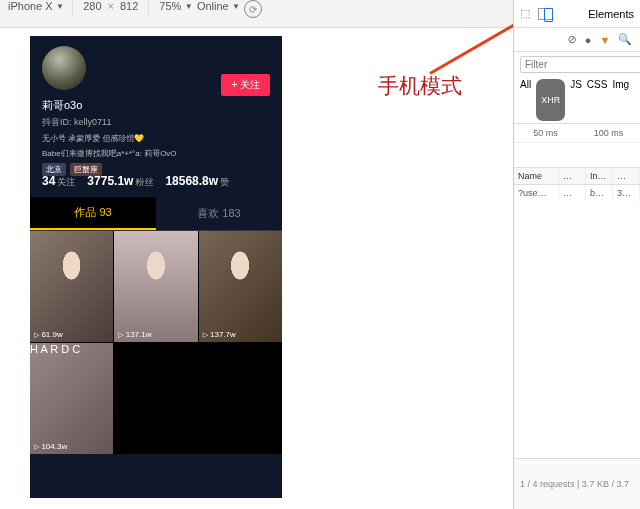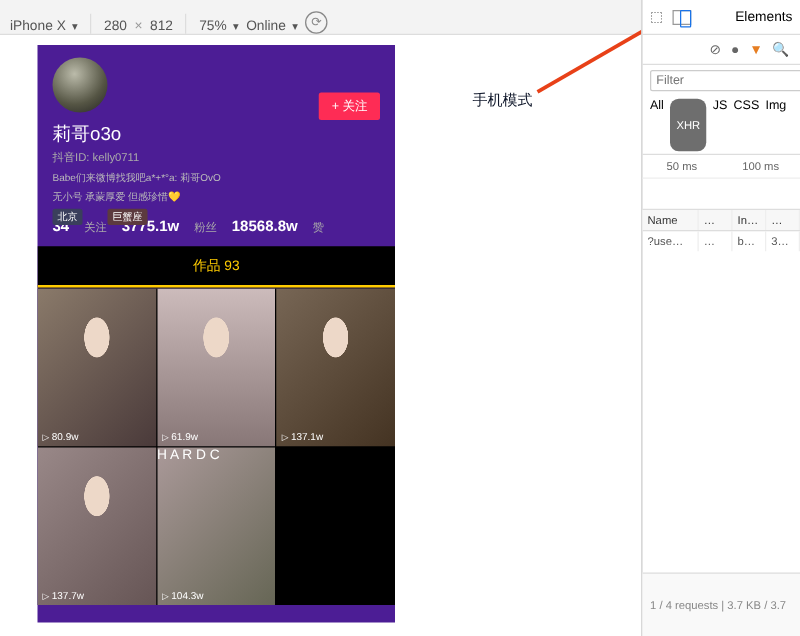--- a/index.html
+++ b/index.html
@@ -1,17 +1,17 @@
 <!DOCTYPE html>
 <html><head>
 <meta charset="utf-8">
 <style>
 *{margin:0;padding:0;box-sizing:border-box;font-family:-apple-system,BlinkMacSystemFont,"Segoe UI",Arial,sans-serif}
 body{background:#fff;width:640px;height:509px;overflow:hidden;position:relative}
-.devbar{height:28px;background:#f3f3f3;border-bottom:1px solid #ddd;display:flex;align-items:flex-end;padding:0 8px;font-size:11px;color:#555;gap:6px}
+.devbar{height:28px;background:#f3f3f3;border-bottom:1px solid #ddd;display:flex;align-items:flex-start;padding:0 8px;font-size:11px;color:#555;gap:6px}
 .devbar .sel{display:flex;align-items:center;gap:3px}
 .devbar .dim{color:#999}
 .devbar .sep{width:1px;height:16px;background:#ddd;margin:0 4px}
 .devbar .spacer{flex:1}
 .circle-icon{width:18px;height:18px;border:1.5px solid #888;border-radius:50%;display:flex;align-items:center;justify-content:center;font-size:10px;color:#888}
 .right-panel{position:absolute;top:0;right:0;width:127px;height:509px;border-left:1px solid #ccc;background:#fff;font-size:11px}
 .rp-top{height:28px;border-bottom:1px solid #ddd;display:flex;align-items:center;padding:4px 6px;gap:8px}
 .device-toggle{width:15px;height:12px;border:1px solid #999;position:relative}
 .device-toggle::after{content:"";position:absolute;right:-1px;top:-1px;width:7px;height:12px;border:1px solid #1a73e8;border-radius:1px}
 .rp-icons{height:24px;display:flex;align-items:center;justify-content:flex-end;gap:8px;padding:0 8px;border-bottom:1px solid #ddd;color:#666}
@@ -21,37 +21,37 @@
 .waterfall-head{display:flex;font-size:9px;color:#666;padding:4px 0;border-top:1px solid #ddd;border-bottom:1px solid #eee}
 .waterfall-head span{flex:1;text-align:center}
 .net-table{margin-top:24px;border-top:1px solid #ddd}
 .net-head{display:flex;font-size:9px;color:#333;border-bottom:1px solid #ddd;background:#f7f7f7}
 .net-head div,.net-row div{padding:3px 4px;border-right:1px solid #eee;overflow:hidden;white-space:nowrap}
 .net-row{display:flex;font-size:9px;color:#555}
 .col-name{flex:2}.col-s{flex:1}
 .status-line{position:absolute;bottom:0;left:0;right:0;padding:20px 6px;font-size:9px;color:#888;border-top:1px solid #ddd;background:#f9f9f9}
 .watermark{position:absolute;bottom:14px;right:6px;font-weight:900;font-size:20px;font-style:italic;color:#0099e5}
 .watermark .cc{color:#ff9900}
-.annotation{position:absolute;top:72px;left:378px;color:#0f172a;font-size:12px;font-weight:500}
+.annotation{position:absolute;top:72px;left:378px;color:#b91c1c;font-size:21px;font-weight:500}
 .arrow{position:absolute;top:20px;left:430px;width:110px;height:60px}
 .arrow-line{position:absolute;width:110px;height:3px;background:#e84118;transform:rotate(-30deg);transform-origin:left center;top:52px;left:0}
 .arrow-head{position:absolute;right:-2px;top:-2px;width:0;height:0;border-left:10px solid #e84118;border-top:6px solid transparent;border-bottom:6px solid transparent;transform:rotate(-30deg)}
-.phone{position:absolute;top:36px;left:30px;width:286px;height:462px;background:#4c1d95;overflow:hidden;font-size:11px;color:#fff}
+.phone{position:absolute;top:36px;left:30px;width:252px;height:462px;background:#0f172a;overflow:hidden;font-size:11px;color:#fff}
 .profile{padding:10px 12px 0;position:relative;height:130px}
 .avatar{width:44px;height:44px;border-radius:50%;background:radial-gradient(circle at 40% 30%,#bba 0%,#554 60%,#222 100%);margin-bottom:8px}
 .follow-btn{position:absolute;right:12px;top:38px;background:#fe2c55;color:#fff;border:none;padding:4px 10px;font-size:10px;border-radius:2px}
-.uname{font-size:15px;font-weight:500;margin-bottom:3px}
+.uname{font-size:11px;font-weight:500;margin-bottom:3px}
 .uid{font-size:9px;color:#aaa;margin-bottom:4px}
 .bio{font-size:8px;color:#bbb;line-height:1.4;margin-bottom:4px}
-.tags{display:flex;gap:20px;margin-bottom:16px}
+.tags{display:flex;gap:4px;margin-bottom:16px}
 .tag{font-size:8px;padding:1px 4px;border-radius:2px}
 .tag.loc{background:#3a3f5c}.tag.star{background:#5c3a3f}
 .stats{display:flex;gap:12px;font-size:10px;padding:8px 12px}
 .stats b{font-size:12px;font-weight:700}
-.stats .lbl{font-size:9px;color:#aaa;margin-left:12px}
+.stats .lbl{font-size:9px;color:#aaa;margin-left:2px}
 .tabs{display:flex;height:34px;border-bottom:1px solid #333}
 .tab{flex:1;display:flex;align-items:center;justify-content:center;font-size:11px;color:#888}
 .tab.active{color:#fff;background:#000;border-bottom:2px solid #ffcc00;color:#ffcc00}
 .grid{display:grid;grid-template-columns:repeat(3,1fr);gap:1px;background:#000}
 .vid{position:relative;aspect-ratio:3/4;background:linear-gradient(135deg,#8a7a6a,#4a3a3a);overflow:hidden}
 .vid:nth-child(2){background:linear-gradient(180deg,#cbb,#877)}
 .vid:nth-child(3){background:linear-gradient(135deg,#765,#432)}
 .vid:nth-child(4){background:linear-gradient(135deg,#988,#655)}
 .vid:nth-child(5){background:linear-gradient(135deg,#a99,#665)}
 .vid:nth-child(6){background:linear-gradient(160deg,#3a4a4a,#2a3a4a)}
@@ -125,40 +125,37 @@
   </div>
   <div class="status-line">1 / 4 requests | 3.7 KB / 3.7</div>
 </div>
 
 <div class="phone">
   <div class="profile">
     <div class="avatar"></div>
     <button class="follow-btn">+ 关注</button>
     <div class="uname">莉哥o3o</div>
     <div class="uid"><span>抖音ID:</span> <span>kelly0711</span></div>
+    <div class="bio">无小号 承蒙厚爱 但感珍惜💛</div>
     <div class="bio">Babe们来微博找我吧a*+*°a: 莉哥OvO</div>
-    <div class="bio">无小号 承蒙厚爱 但感珍惜💛</div>
     <div class="tags">
       <span class="tag loc">北京</span>
       <span class="tag star">巨蟹座</span>
     </div>
   </div>
   <div class="stats">
     <span><b>34</b><span class="lbl">关注</span></span>
     <span><b>3775.1w</b><span class="lbl">粉丝</span></span>
     <span><b>18568.8w</b><span class="lbl">赞</span></span>
   </div>
   <div class="tabs">
     <div class="tab active">作品 93</div>
+    <div class="tab">喜欢 183</div>
   </div>
   <div class="grid">
-    <div class="vid">
-        <div class="face"></div>
-        <span class="vcount">80.9w</span>
-      </div>
     <div class="vid">
         <div class="face"></div>
         <span class="vcount">61.9w</span>
       </div>
     <div class="vid">
         <div class="face"></div>
         <span class="vcount">137.1w</span>
       </div>
     <div class="vid">
         <div class="face"></div>

